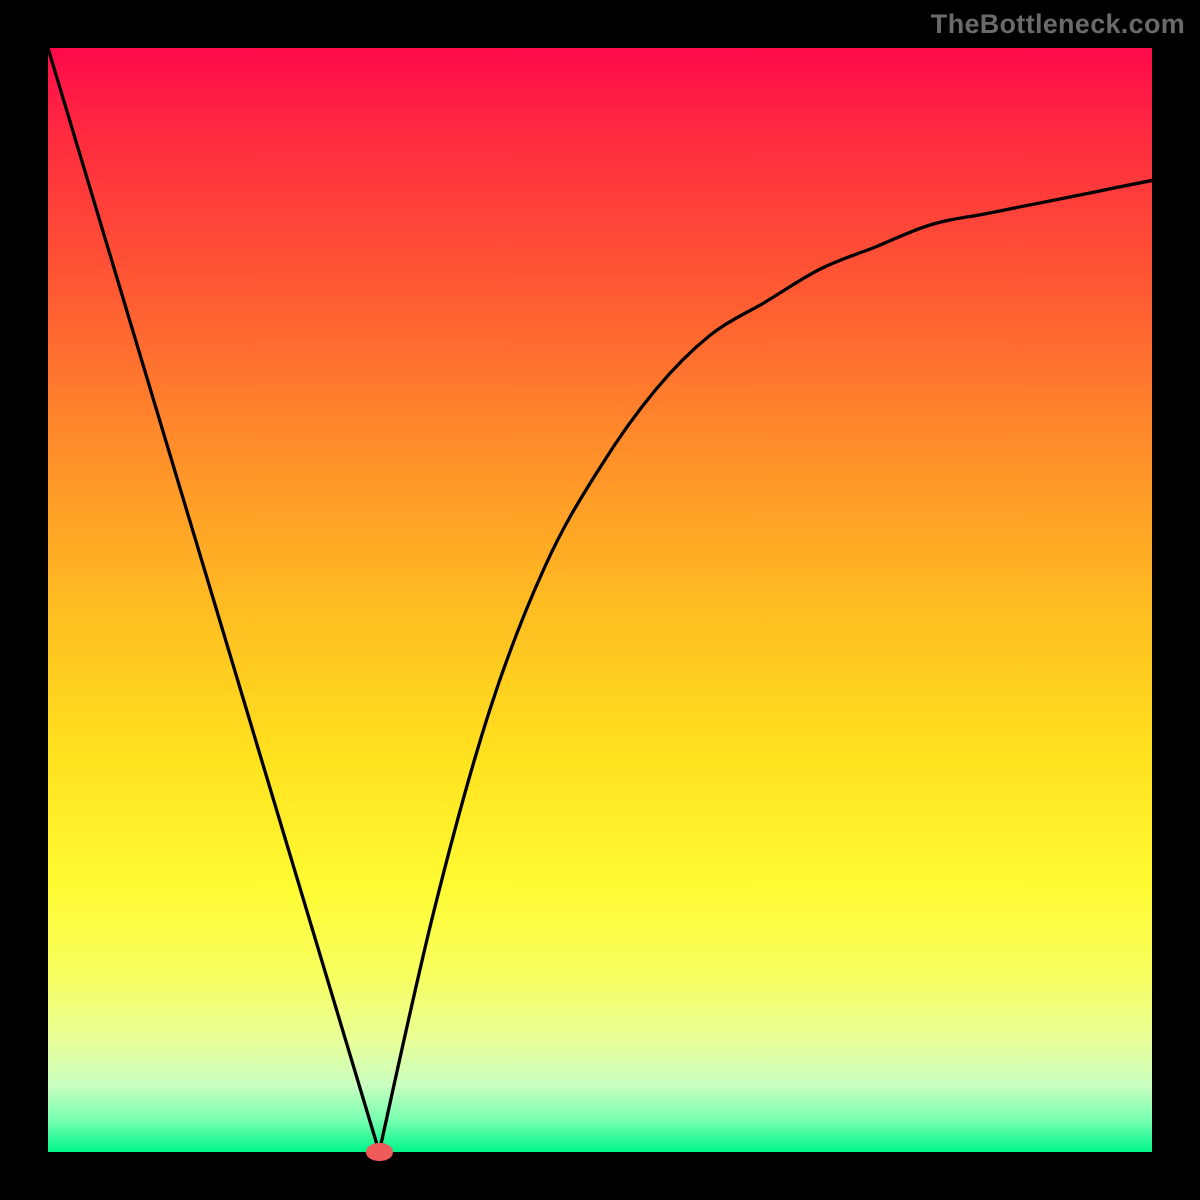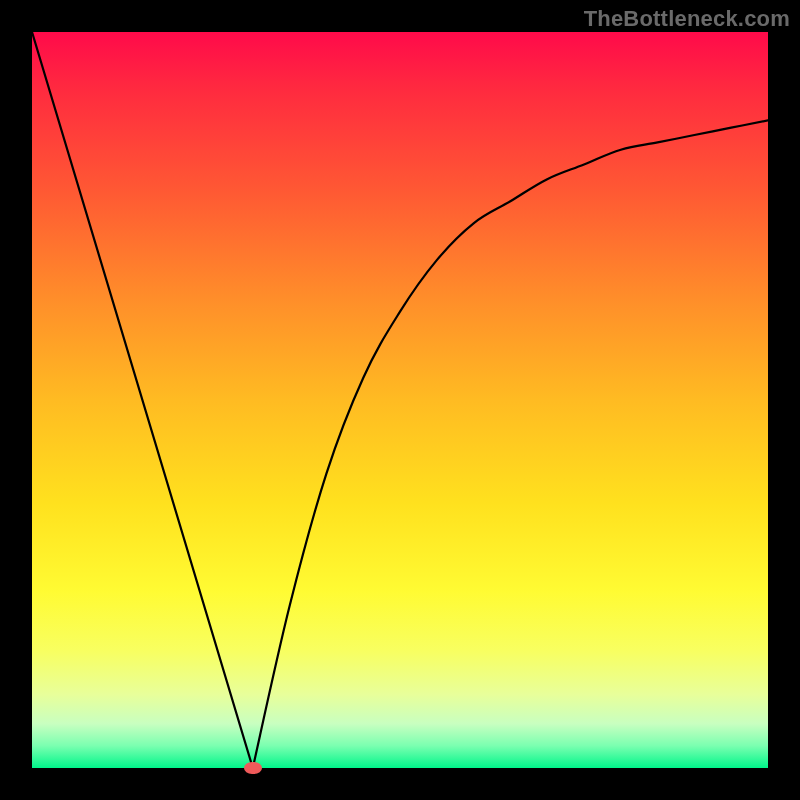--- a/index.html
+++ b/index.html
@@ -28,21 +28,21 @@
       #e8ff9a 90%,
       #c8ffc0 94%,
       #7affb0 97%,
       #00f58a 100%);
   }
   .watermark {
     position: absolute;
     top: 6px;
     right: 10px;
     font-family: Arial, Helvetica, sans-serif;
-    font-size: 22px;
+    font-size: 18px;
     font-weight: bold;
     color: #6a6a6a;
     letter-spacing: 0.2px;
     user-select: none;
   }
   svg.curve {
     position: absolute;
     left: 0;
     top: 0;
     width: 736px;

